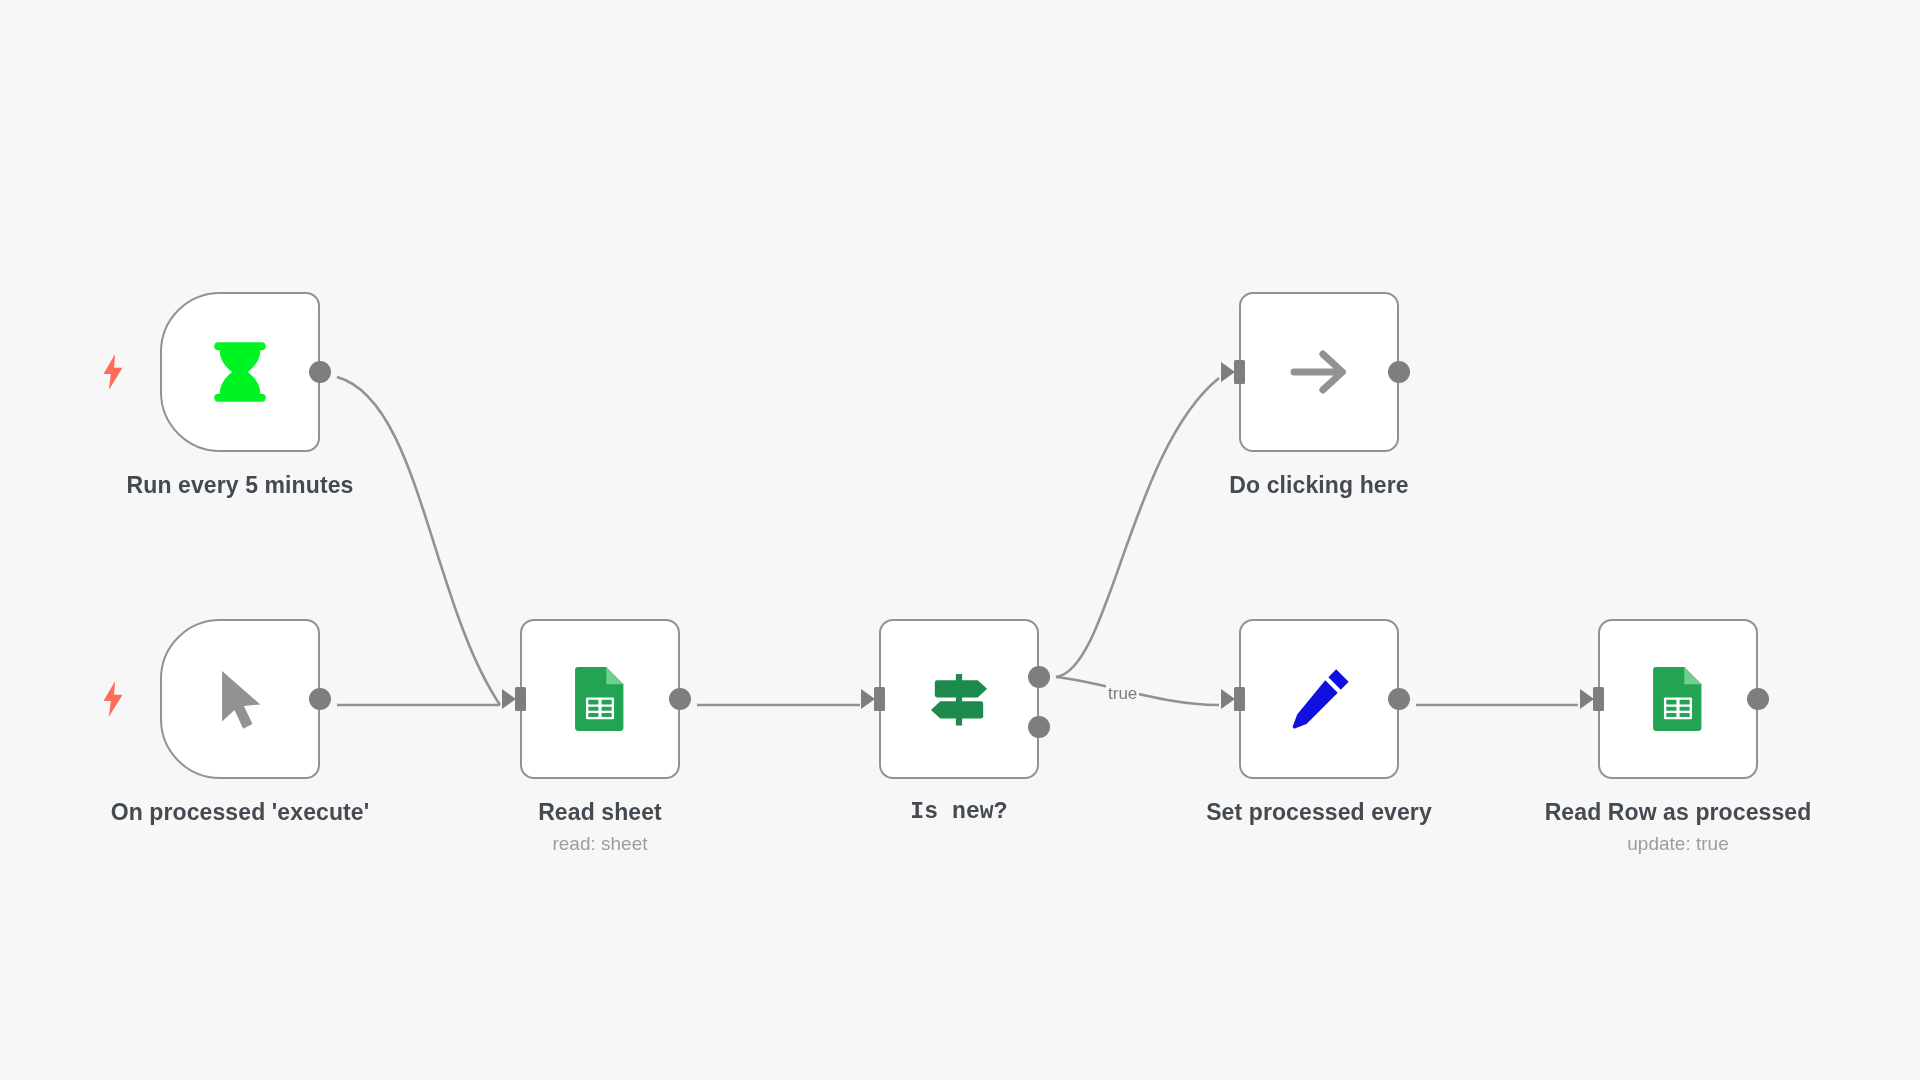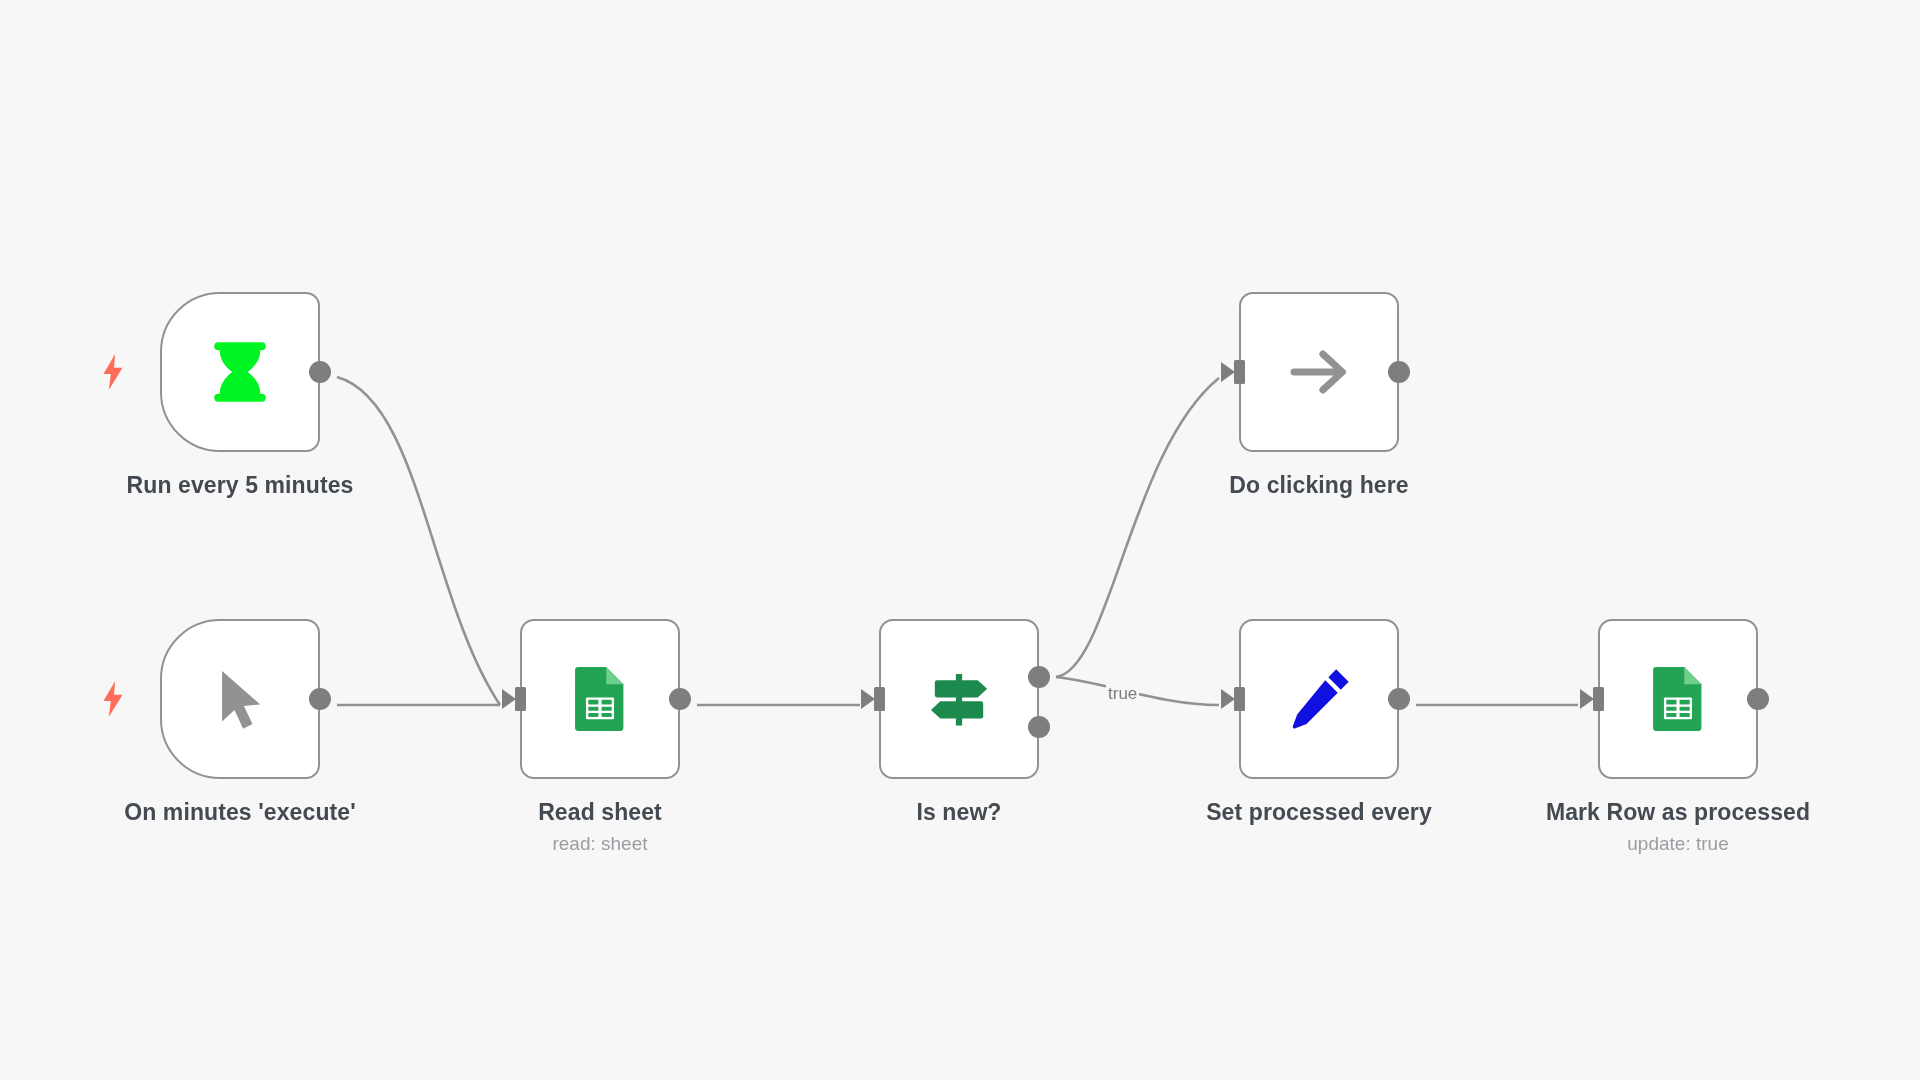--- a/index.html
+++ b/index.html
@@ -202,24 +202,24 @@
         </svg>
       </div>
       <div class="dot-out" style="left: 1747px; top: 688px;"></div>
       <div class="arrow-in" style="left: 1580px; top: 684px;"><svg viewBox="0 0 26 30" style="width:100%;height:100%">
           <path fill="#7d7e80" d="M0 5 L14 15 L0 25 Z"></path>
           <rect x="13" y="3" width="11" height="24" rx="1.5" fill="#7d7e80"></rect>
         </svg></div>
     </div>
   <div id="labels-layer">
       <div class="node-label" style="left: 240px; top: 472px; transform: translateX(-50%);">Run every 5 minutes</div>
-      <div class="node-label" style="left: 240px; top: 799px; transform: translateX(-50%);">On minutes 'execute'</div>
+      <div class="node-label" style="left: 240px; top: 799px; transform: translateX(-50%);">On processed 'execute'</div>
       <div class="node-label" style="left: 600px; top: 799px; transform: translateX(-50%); text-align: right;">Read sheet</div>
       <div class="node-sublabel" style="left: 600px; top: 833px; transform: translateX(-50%);">read: sheet</div>
-      <div class="node-label" style="left: 959px; top: 799px; transform: translateX(-50%);">Is new?</div>
+      <div class="node-label" style="left: 959px; top: 799px; transform: translateX(-50%); font-family: Liberation Mono, monospace;">Is new?</div>
       <div class="node-label" style="left: 1319px; top: 472px; transform: translateX(-50%);">Do clicking here</div>
       <div class="node-label" style="left: 1319px; top: 799px; transform: translateX(-50%);">Set processed every</div>
-      <div class="node-label" style="left: 1678px; top: 799px; transform: translateX(-50%);">Mark Row as processed</div>
+      <div class="node-label" style="left: 1678px; top: 799px; transform: translateX(-50%);">Read Row as processed</div>
       <div class="node-sublabel" style="left: 1678px; top: 833px; transform: translateX(-50%);">update: true</div>
       <div class="edge-label" style="left: 1066px; top: 684px; margin-left: 40px;">true</div>
     </div>
 
 </div>
 
 </body></html>

